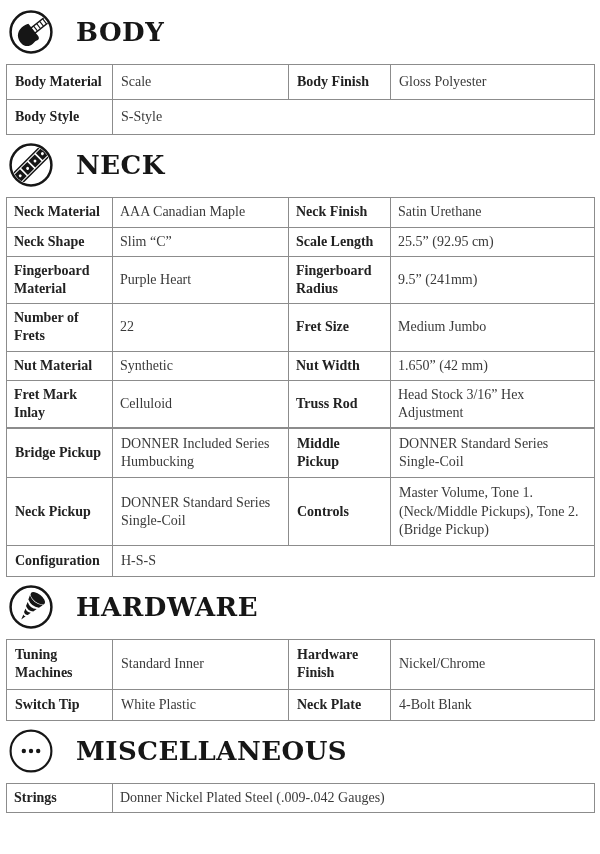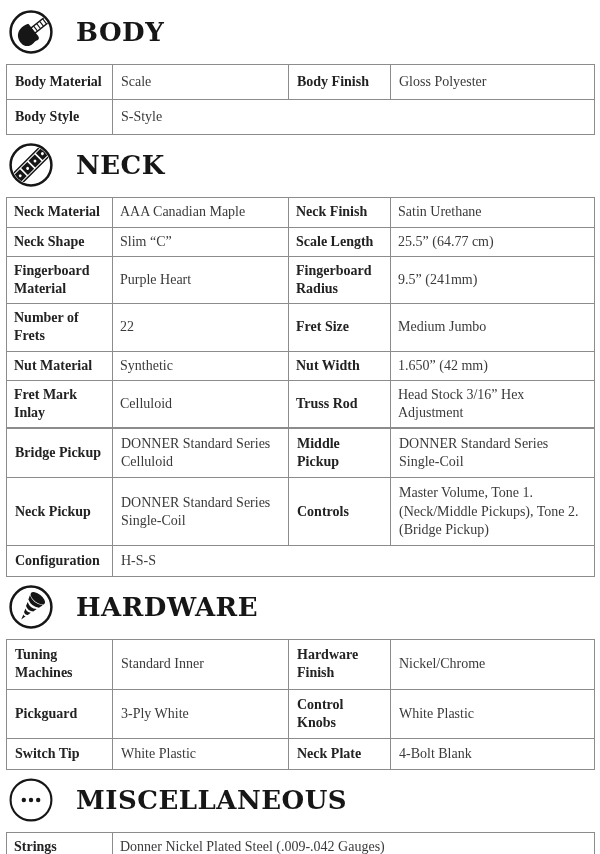--- a/index.html
+++ b/index.html
@@ -109,21 +109,21 @@
           <tr>
         <td class="l">Neck Material</td>
         <td class="v">AAA Canadian Maple</td>
         <td class="l">Neck Finish</td>
         <td class="v">Satin Urethane</td>
       </tr>
       <tr>
         <td class="l">Neck Shape</td>
         <td class="v">Slim “C”</td>
         <td class="l">Scale Length</td>
-        <td class="v">25.5” (64.77 cm)</td>
+        <td class="v">25.5” (92.95 cm)</td>
       </tr>
       <tr>
         <td class="l">Fingerboard Material</td>
         <td class="v">Purple Heart</td>
         <td class="l">Fingerboard Radius</td>
         <td class="v">9.5” (241mm)</td>
       </tr>
       <tr>
         <td class="l">Number of Frets</td>
         <td class="v">22</td>
@@ -150,21 +150,21 @@
     <table class="spec">
       <colgroup>
           <col class="c1">
           <col class="c2">
           <col class="c3">
           <col class="c4">
         </colgroup>
       <tbody>
           <tr>
         <td class="l">Bridge Pickup</td>
-        <td class="v">DONNER Standard Series Celluloid</td>
+        <td class="v">DONNER Included Series Humbucking</td>
         <td class="l">Middle Pickup</td>
         <td class="v">DONNER Standard Series Single-Coil</td>
       </tr>
       <tr>
         <td class="l">Neck Pickup</td>
         <td class="v">DONNER Standard Series Single-Coil</td>
         <td class="l">Controls</td>
         <td class="v">Master Volume, Tone 1. (Neck/Middle Pickups), Tone 2. (Bridge Pickup)</td>
       </tr>
       <tr>
@@ -199,26 +199,20 @@
           <col class="c4">
         </colgroup>
       <tbody>
       <tr>
         <td class="l">Tuning Machines</td>
         <td class="v">Standard Inner</td>
         <td class="l">Hardware Finish</td>
         <td class="v">Nickel/Chrome</td>
       </tr>
       <tr>
-        <td class="l">Pickguard</td>
-        <td class="v">3-Ply White</td>
-        <td class="l">Control Knobs</td>
-        <td class="v">White Plastic</td>
-      </tr>
-      <tr>
         <td class="l">Switch Tip</td>
         <td class="v">White Plastic</td>
         <td class="l">Neck Plate</td>
         <td class="v">4-Bolt Blank</td>
       </tr>
     </tbody>
       </table>
   </section>
 
   <section>

